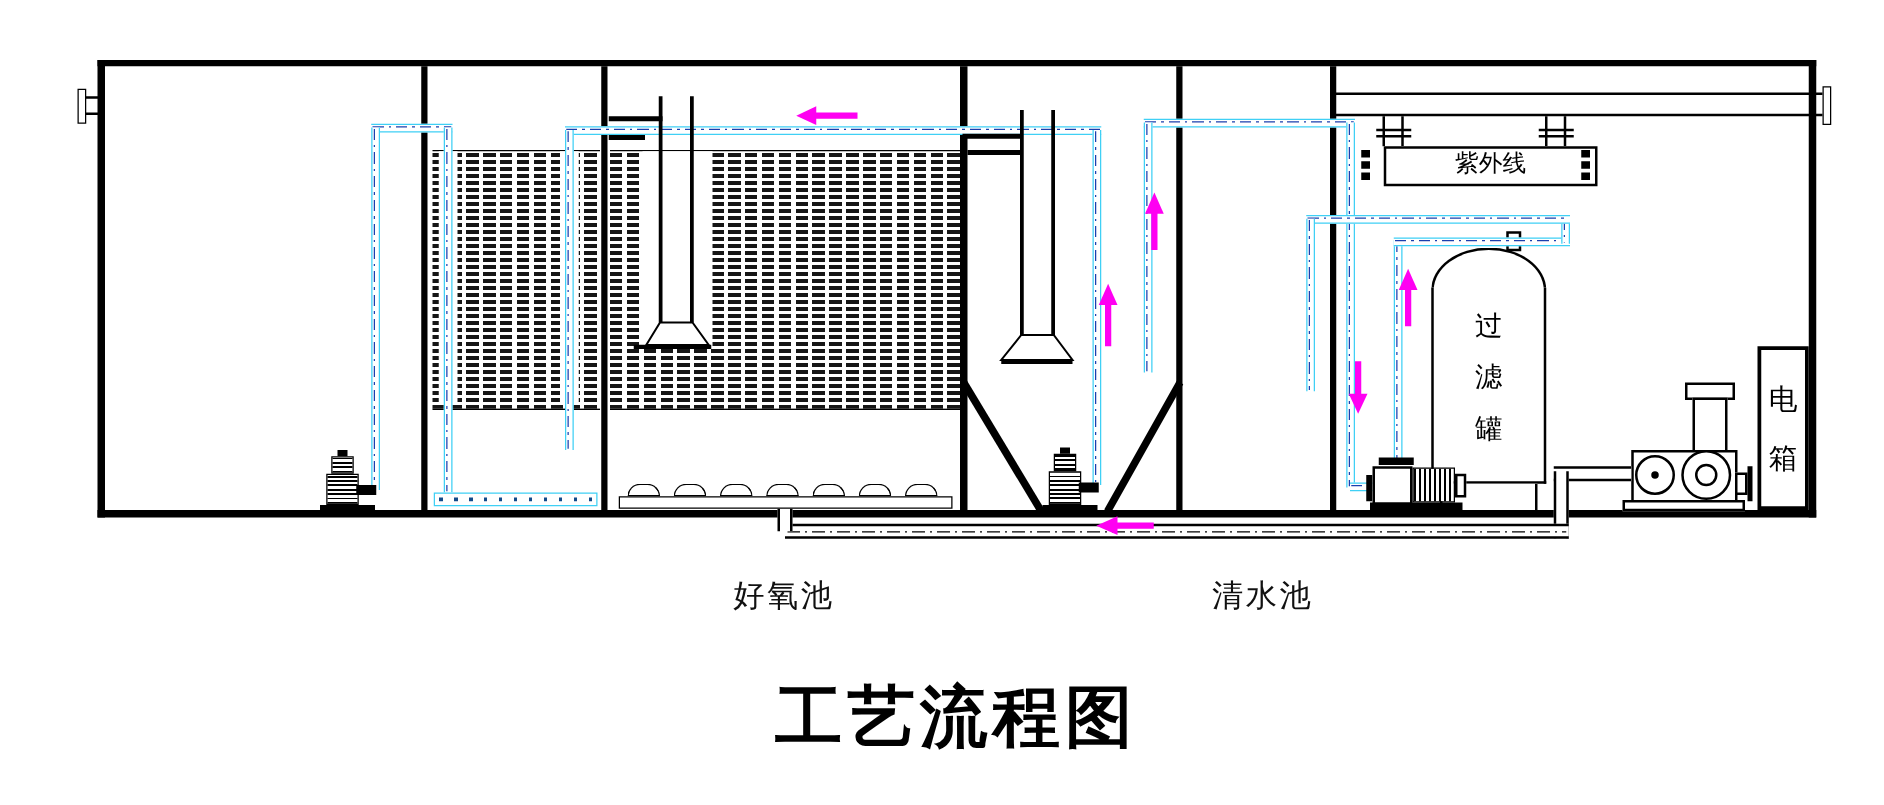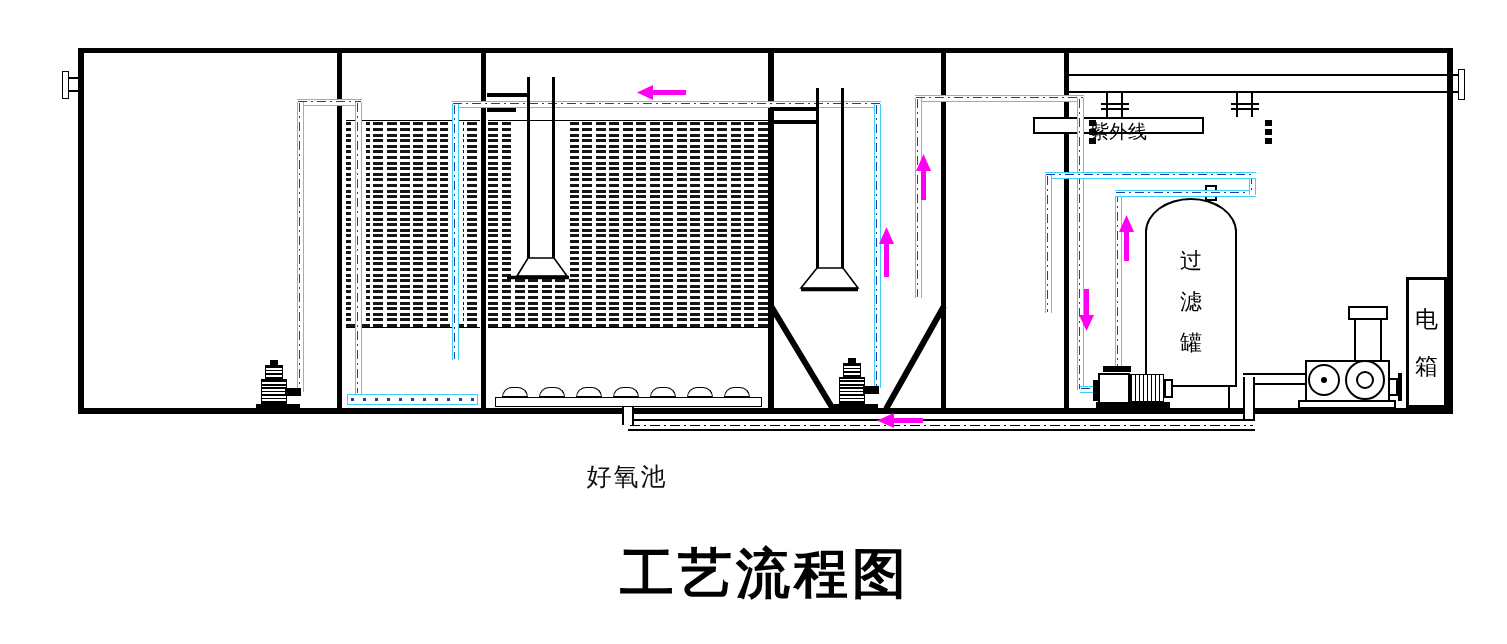--- a/index.html
+++ b/index.html
@@ -74,21 +74,21 @@
   <div class="box z4" style="left:1458px;top:69px;width:7px;height:31px;border-width:1.5px"></div>
 
   <div class="blk z4" style="left:1106px;top:93px;width:2px;height:24px"></div>
   <div class="blk z4" style="left:1121px;top:93px;width:2px;height:24px"></div>
   <div class="blk z4" style="left:1101px;top:103px;width:28px;height:2px"></div>
   <div class="blk z4" style="left:1101px;top:108px;width:28px;height:2px"></div>
   <div class="blk z4" style="left:1236px;top:93px;width:2px;height:24px"></div>
   <div class="blk z4" style="left:1251px;top:93px;width:2px;height:24px"></div>
   <div class="blk z4" style="left:1231px;top:103px;width:28px;height:2px"></div>
   <div class="blk z4" style="left:1231px;top:108px;width:28px;height:2px"></div>
-  <div class="box z4" style="left:1033px;top:117px;width:171px;height:17px;text-align:center;font-size:19px;line-height:26px">
+  <div class="box z4" style="left:1107px;top:117px;width:171px;height:32px;text-align:center;font-size:19px;line-height:26px">
     <span>紫外线</span>
   </div>
   <div class="blk z4" style="left:1089px;top:120px;width:7px;height:6px"></div>
   <div class="blk z4" style="left:1089px;top:129px;width:7px;height:6px"></div>
   <div class="blk z4" style="left:1089px;top:138px;width:7px;height:6px"></div>
   <div class="blk z4" style="left:1265px;top:120px;width:7px;height:6px"></div>
   <div class="blk z4" style="left:1265px;top:129px;width:7px;height:6px"></div>
   <div class="blk z4" style="left:1265px;top:138px;width:7px;height:6px"></div>
 
   <div class="box z4" style="left:1205px;top:185px;width:12px;height:16px"></div>
@@ -215,15 +215,16 @@
           <polygon points="1086.5,331 1079,315 1094,315"></polygon>
       </g>
       <g>
         <rect x="1124" y="231" width="5" height="30"></rect>
           <polygon points="1126.5,215 1119,232 1134,232"></polygon>
       </g>
     </g>
   </svg>
 
   <div class="lbl" style="left:565px">好氧池</div>
+  <div class="lbl" style="left:948px">清水池</div>
 
   <div id="title">工艺流程图</div>
 </div>
 
 </body></html>

